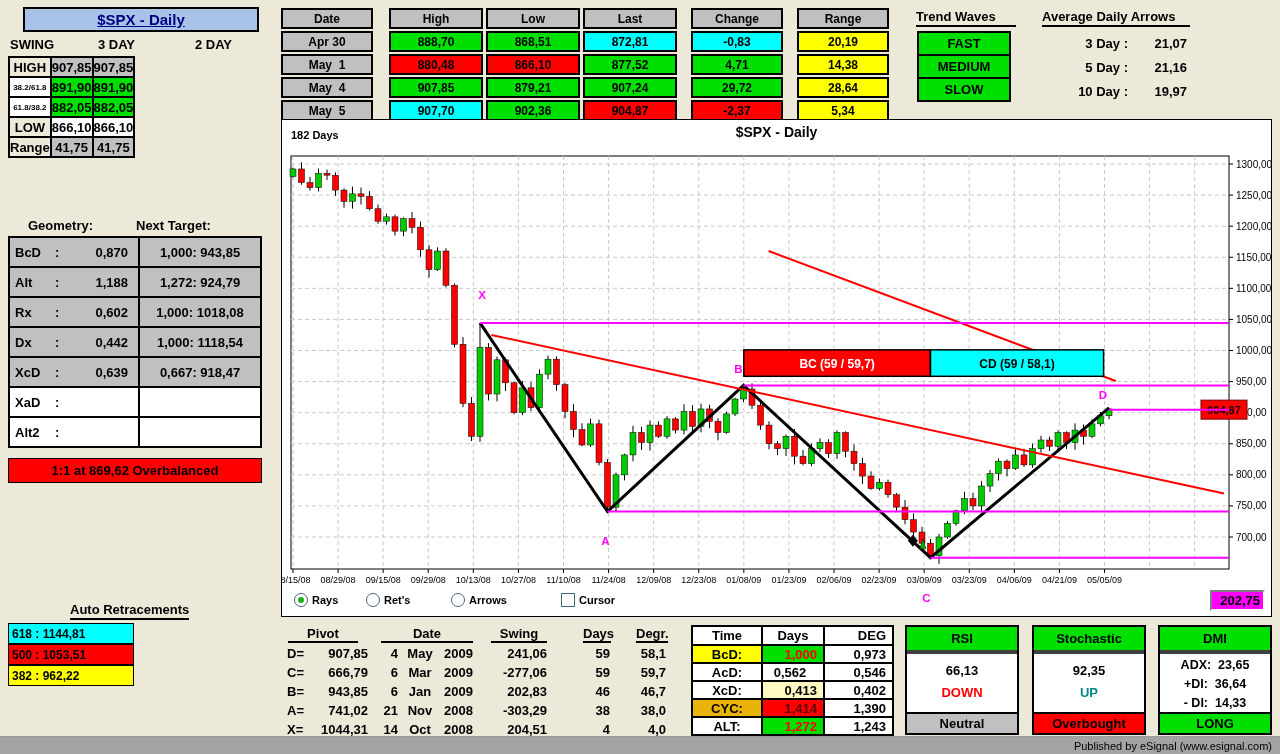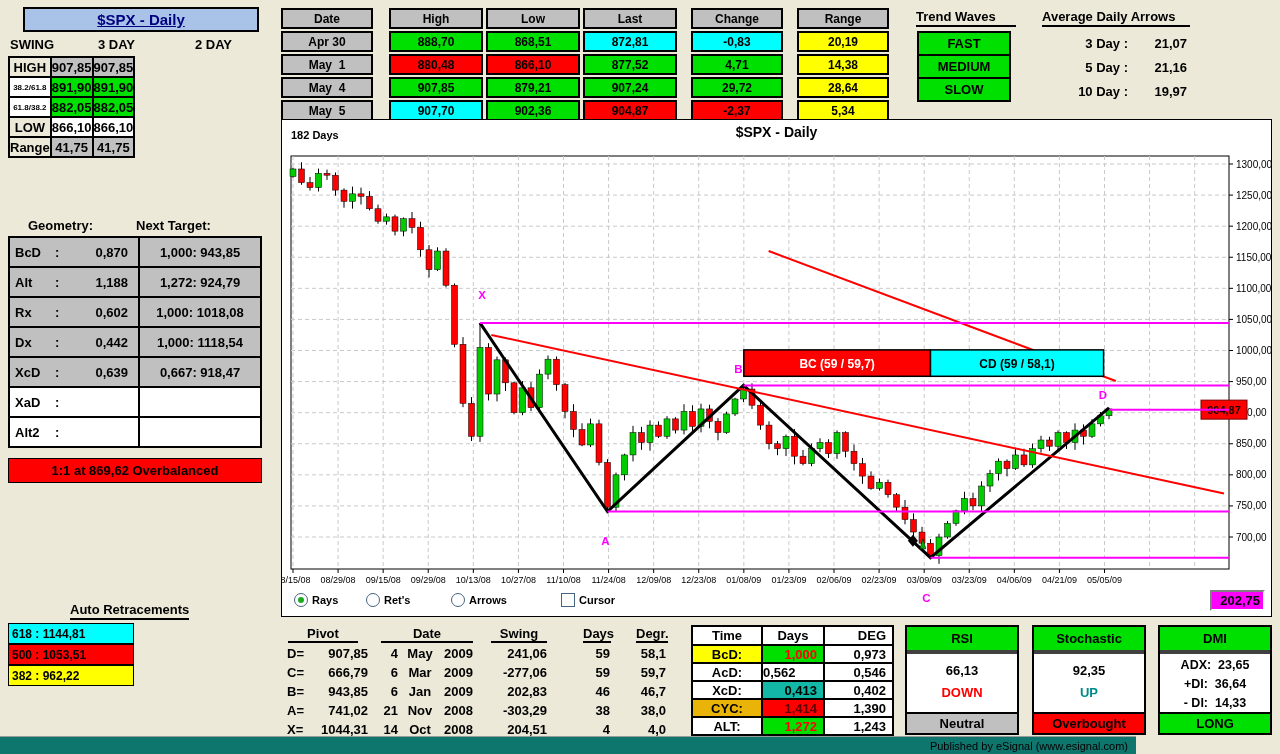--- a/index.html
+++ b/index.html
@@ -27,21 +27,21 @@
   .legend-item{position:absolute;top:0;display:flex;align-items:center;font:bold 11px "Liberation Sans",sans-serif;}
   .radio{width:12px;height:12px;border-radius:50%;border:1px solid #46637f;background:#fff;margin-right:4px;position:relative;}
   .radio.checked::after{content:"";position:absolute;left:3px;top:3px;width:6px;height:6px;border-radius:50%;background:#1daa1d;}
   .chk{width:12px;height:12px;border:1px solid #46637f;background:#fff;margin-right:4px;}
   .corner-tag{background:#ff00ff;border-top:2px solid #808080;border-left:2px solid #808080;border-bottom:2px solid #fff;border-right:2px solid #fff;font:bold 13px "Liberation Sans",sans-serif;display:flex;align-items:center;justify-content:flex-end;padding-right:3px;}
   .ph{font:bold 13px "Liberation Sans",sans-serif;border-bottom:2px solid #000;text-align:center;}
   .ind-panel{border:2px solid #000;}
   .ind-head{height:23px;border-bottom:4px solid #404040;display:flex;align-items:center;justify-content:center;font:bold 13px "Liberation Sans",sans-serif;}
   .ind-body{background:#fff;height:58px;text-align:center;}
   .ind-foot{border-top:2px solid #000;height:19px;display:flex;align-items:center;justify-content:center;font:bold 13px "Liberation Sans",sans-serif;}
-  .statusbar{left:0;top:736px;width:1136px;height:18px;border-top:1px solid #9a9a9a;background:#0f766e;font:11px "Liberation Sans",sans-serif;display:flex;align-items:center;justify-content:flex-end;padding-right:8px;box-sizing:border-box;}
+  .statusbar{left:0;top:736px;width:1280px;height:18px;border-top:1px solid #9a9a9a;background:#a3a3a3;font:11px "Liberation Sans",sans-serif;display:flex;align-items:center;justify-content:flex-end;padding-right:8px;box-sizing:border-box;}
 </style>
 </head>
 <body>
 
 <div class="abs spx-header ctr" style="left:23px;top:7px;width:232px;height:21px;">
     <span>$SPX - Daily</span>
   </div>
 
 <div class="abs b" style="left:10px;top:37px;font-size:13px;">SWING</div>
 <div class="abs b ctr" style="left:68px;top:37px;width:97px;font-size:13px;">3 DAY</div>
@@ -600,26 +600,26 @@
     <td style="width:60px;background:#fff;">Days</td>
     <td style="width:61px;background:#fff;text-align:right;padding-right:6px;">DEG</td>
   </tr>
   <tr>
     <td style="height: 16px; background-color: rgb(255, 255, 0);">BcD:</td>
     <td style="text-align: right; padding-right: 6px; background-color: rgb(0, 224, 0); color: rgb(255, 0, 0);">1,000</td>
     <td style="text-align:right;padding-right:6px;background:#fff;">0,973</td>
   </tr>
   <tr>
     <td style="height: 16px; background-color: rgb(255, 255, 255);">AcD:</td>
-    <td style="text-align: left; padding-right: 6px; background-color: rgb(255, 255, 255); color: rgb(0, 0, 0);">0,562</td>
+    <td style="text-align: center; padding-right: 6px; background-color: rgb(255, 255, 255); color: rgb(0, 0, 0);">0,562</td>
     <td style="text-align:right;padding-right:6px;background:#fff;">0,546</td>
   </tr>
   <tr>
     <td style="height: 16px; background-color: rgb(255, 255, 255);">XcD:</td>
-    <td style="text-align: right; padding-right: 6px; background-color: #14b8a6; color: rgb(0, 0, 0);">0,413</td>
+    <td style="text-align: right; padding-right: 6px; background-color: #fef9c3; color: rgb(0, 0, 0);">0,413</td>
     <td style="text-align:right;padding-right:6px;background:#fff;">0,402</td>
   </tr>
   <tr>
     <td style="height: 16px; background-color: #eab308;">CYC:</td>
     <td style="text-align: right; padding-right: 6px; background-color: rgb(255, 0, 0); color: rgb(96, 0, 0);">1,414</td>
     <td style="text-align:right;padding-right:6px;background:#fff;">1,390</td>
   </tr>
   <tr>
     <td style="height: 16px; background-color: rgb(255, 255, 255);">ALT:</td>
     <td style="text-align: right; padding-right: 6px; background-color: rgb(0, 224, 0); color: rgb(255, 0, 0);">1,272</td>

